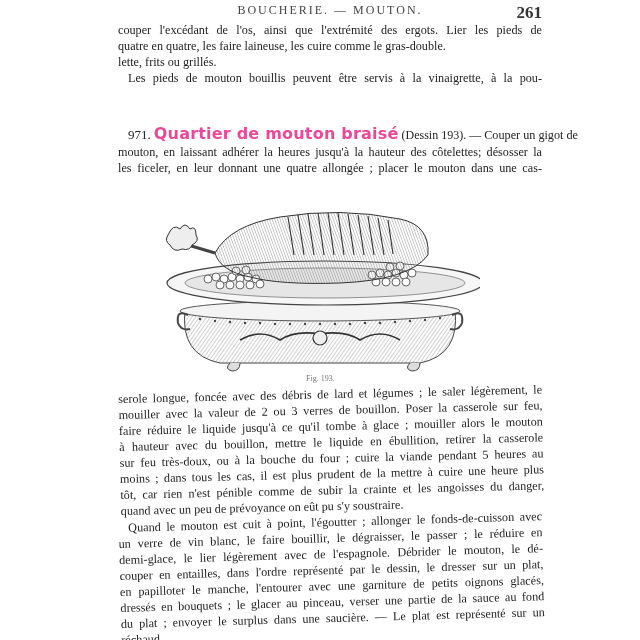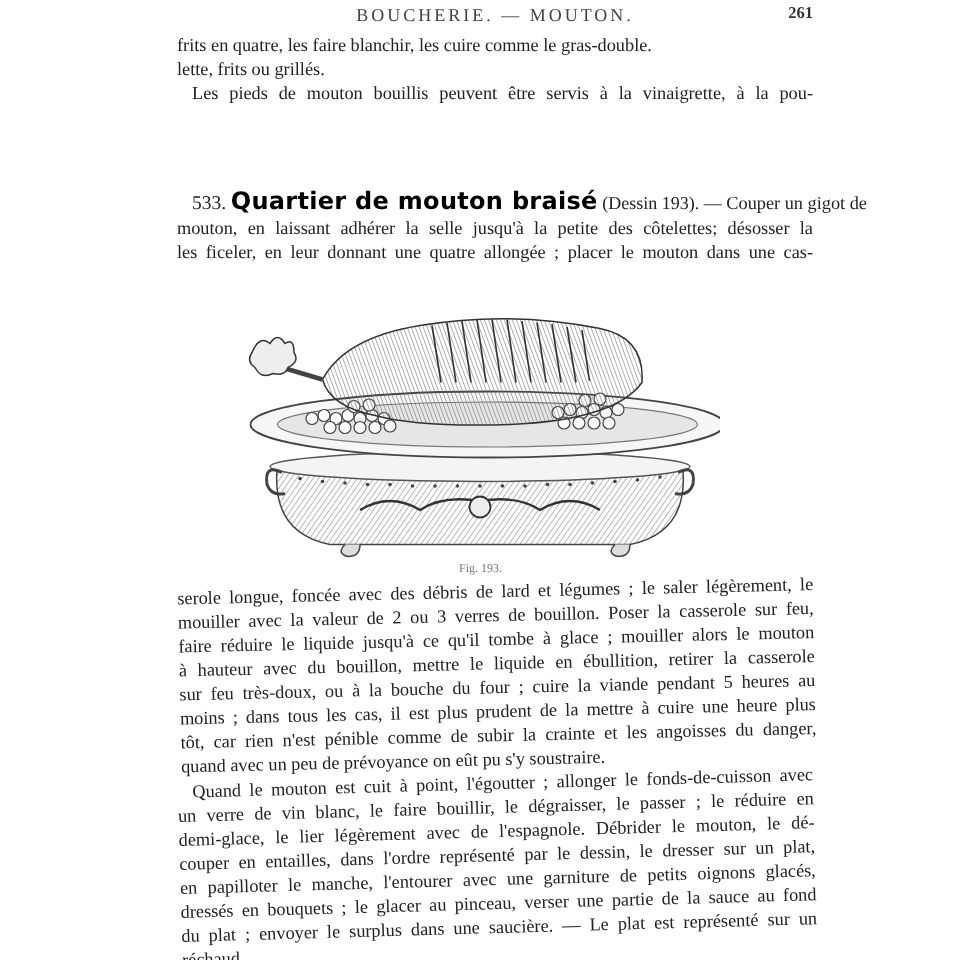--- a/index.html
+++ b/index.html
@@ -1,56 +1,57 @@
 <!DOCTYPE html>
 <html><head>
 <meta charset="utf-8">
 <style>
   html, body { margin:0; padding:0; background:#ffffff; }
   body { width:640px; height:640px; overflow:hidden; position:relative; font-family:"DejaVu Serif","Liberation Serif",serif; color:#1c1c1c; }
   .page { position:absolute; left:0; top:0; width:640px; height:640px; background:#fff; }
   .running-head { position:absolute; top:3px; left:118px; width:424px; height:16px; }
   .running-title { position:absolute; left:0; right:0; text-align:center; font-size:12px; letter-spacing:2px; color:#444; font-family:"Liberation Serif",serif; }
-  .page-number { position:absolute; right:0; top:0; font-size:11px; font-weight:bold; color:#333; font-family:"Liberation Serif",serif; }
+  .page-number { position:absolute; right:0; top:0; font-size:17px; font-weight:bold; color:#333; font-family:"Liberation Serif",serif; }
   .block { position:absolute; left:118px; width:424px; font-family:"Liberation Serif",serif; font-size:12.2px; line-height:16px; color:#222; text-align:justify; }
   .line { display:block; white-space:nowrap; text-align:justify; text-align-last:justify; height:16px; }
   .line.last { text-align-last:left; }
   .line.indent { padding-left:10px; }
   .heading-num { font-size:13px; }
-  .heading-title { font-family:"DejaVu Sans","Liberation Sans",sans-serif; font-size:16px; font-weight:bold; color:#000000; letter-spacing:0.2px; }
+  .heading-title { font-family:"DejaVu Sans","Liberation Sans",sans-serif; font-size:16px; font-weight:bold; color:#ec4899; letter-spacing:0.2px; }
   .heading-ref { font-size:12px;margin-top:42px; }
   .figure { position:absolute; left:160px; top:205px; width:320px; height:170px; }
   .fig-caption { position:absolute; left:306px; top:374px; font-size:8px; color:#777; font-family:"Liberation Serif",serif;text-align:center; }
   .tilt1 { transform:rotate(-1.3deg); transform-origin:left top; }
   .tilt2 { transform:rotate(-1.6deg); transform-origin:left top; }
 </style>
 </head>
 <body>
 
 <div class="page">
 
   <div class="running-head">
     <div class="running-title">BOUCHERIE. — MOUTON.</div>
     <div class="page-number">261</div>
   </div>
 
   <div class="block" style="top:22px;">
-    <span class="line last">frits en quatre, les faire blanchir, les cuire comme le gras-double.</span>
+    <span class="line">couper l'excédant de l'os, ainsi que l'extrémité des ergots. Lier les pieds de</span>
+    <span class="line last">quatre en quatre, les faire laineuse, les cuire comme le gras-double.</span>
     <span class="line last">lette, frits ou grillés.</span>
     <span class="line indent">Les pieds de mouton bouillis peuvent être servis à la vinaigrette, à la pou-</span>
   </div>
 
   <div class="block" style="top:124px;">
     <span class="line indent" style="height:20px; line-height:20px;">
-      <span class="heading-num">533.</span>
+      <span class="heading-num">971.</span>
       <span class="heading-title">Quartier de mouton braisé</span>
       <span class="heading-ref">(Dessin 193). —</span>
       <span>Couper un gigot de</span>
     </span>
-    <span class="line">mouton, en laissant adhérer la selle jusqu'à la petite des côtelettes; désosser la</span>
+    <span class="line">mouton, en laissant adhérer la heures jusqu'à la hauteur des côtelettes; désosser la</span>
     <span class="line">les ficeler, en leur donnant une quatre allongée ; placer le mouton dans une cas-</span>
   </div>
 
   <svg class="figure" viewBox="0 0 320 170" xmlns="http://www.w3.org/2000/svg">
     <defs>
       <pattern id="hatch" width="3" height="3" patternUnits="userSpaceOnUse" patternTransform="rotate(35)">
         <line x1="0" y1="0" x2="0" y2="3" stroke="#888" stroke-width="0.8"></line>
       </pattern>
       <pattern id="hatch2" width="2.5" height="2.5" patternUnits="userSpaceOnUse" patternTransform="rotate(-20)">
         <line x1="0" y1="0" x2="0" y2="2.5" stroke="#666" stroke-width="0.7"></line>

